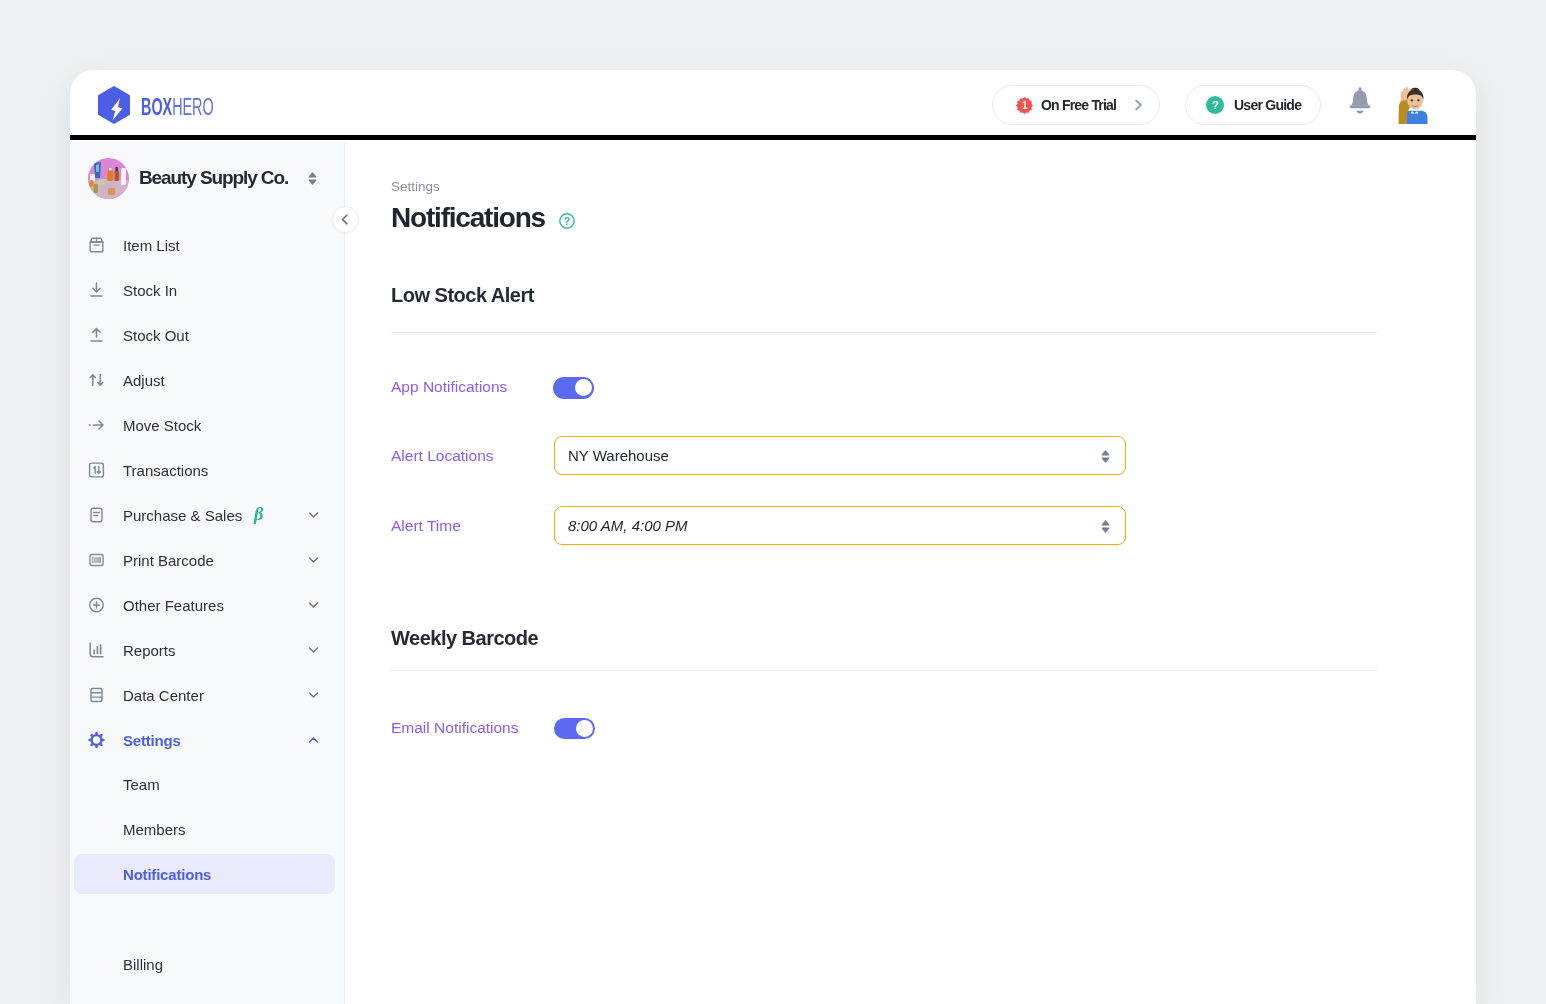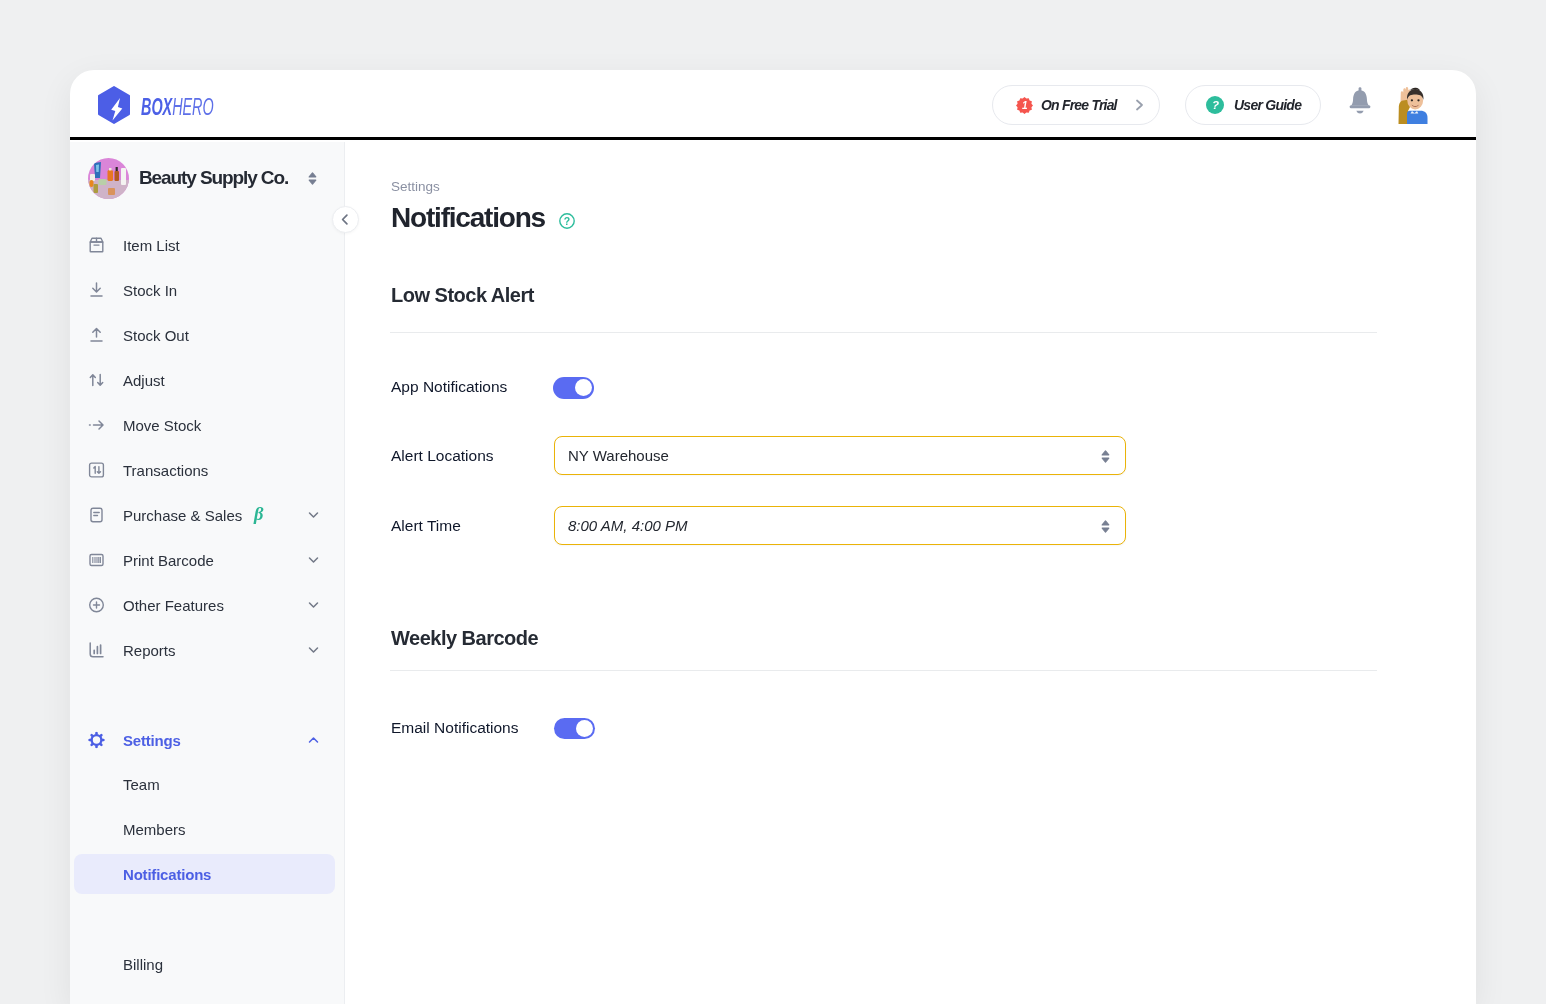--- a/index.html
+++ b/index.html
@@ -1,20 +1,20 @@
 <!DOCTYPE html>
 <html><head>
 <meta charset="utf-8">
 <style>
 * { margin:0; padding:0; box-sizing:border-box; }
 html,body { width:1546px; height:1004px; overflow:hidden; }
 body { background:#eff0f1; font-family:"Liberation Sans", sans-serif; position:relative; }
 .card { position:absolute; left:70px; top:70px; width:1406px; height:934px;
   background:#fff; border-radius:24px 24px 0 0; box-shadow:0 10px 34px rgba(0,0,0,0.07); }
-.header { position:absolute; left:0; top:0; width:100%; height:70px; border-bottom:3px solid #000000;font-style:italic; }
+.header { position:absolute; left:0; top:0; width:100%; height:70px; border-bottom:5px solid #000000; }
 .logo { position:absolute; left:28px; top:16px; width:32px; height:38px; }
 .logotext { position:absolute; left:71px; top:26px; color:#4c60e6;
   font-weight:bold; font-size:23px; line-height:1; letter-spacing:0px; transform:scaleX(0.625); transform-origin:0 50%; white-space:nowrap; }
 .logotext .hero { font-weight:normal; color:#5d6fe8; }
 .pill { position:absolute; top:15px; height:40px; border:1px solid #e7e9ee; border-radius:20px;
   display:flex; align-items:center; background:#fff; font-size:14px; font-weight:bold; color:#23262d; letter-spacing:-0.8px;}
 .sidebar { position:absolute; left:0; top:72px; width:275px; bottom:0; background:#f8f9fa;
   border-right:1px solid #eceef1; }
 .company { position:absolute; left:18px; top:88px; width:41px; height:41px; }
 .cname { position:absolute; left:69px; top:97px; font-size:19px; font-weight:bold; color:#252a33; letter-spacing:-1.1px; white-space:nowrap;}
@@ -27,21 +27,21 @@
 .subitem.active { background:#e9ebfc; }
 .subitem.active .txt { color:#4c5fe4; font-weight:bold; letter-spacing:-0.2px; }
 .collapse { position:absolute; left:261.5px; top:135.5px; width:27px; height:27px; background:#fff;
   border:1px solid #eceef1; border-radius:50%; z-index:5; box-shadow:0 1px 3px rgba(0,0,0,0.04);}
 .main { position:absolute; left:275px; top:72px; right:0; bottom:0; background:#fff;}
 .crumb { position:absolute; left:46px; top:37px; font-size:13.5px; line-height:1.2; color:#8a90a2; }
 .title { position:absolute; left:46px; top:60px; font-size:28px; line-height:1.15; font-weight:bold; color:#20242d; letter-spacing:-1.2px;}
 .helpq { position:absolute; left:214px; top:71px; width:16px; height:16px; }
 .h2 { position:absolute; left:46px; font-size:20px; line-height:1; font-weight:bold; color:#262b34; letter-spacing:-0.5px;}
 .rule { position:absolute; left:45px; width:987px; height:1px; background:#e9ebed; }
-.rowlabel { position:absolute; left:46px; font-size:15.5px; line-height:1; color:#0f172a; }
+.rowlabel { position:absolute; left:46px; font-size:15.5px; line-height:1; color:#8b5cf6; }
 .toggle { position:absolute; width:41px; height:21.5px; background:#5a6bf2; border-radius:11px; }
 .toggle .knob { position:absolute; right:2.5px; top:2.25px; width:17px; height:17px; background:#fff; border-radius:50%; }
 .select { position:absolute; left:209px; width:572px; height:39px; border:1px solid #eab308; border-radius:8px;
   background:#fff; font-size:15px; color:#23272f; line-height:37px; padding-left:13px; box-shadow:0 1px 2px rgba(16,24,40,0.04);}
 .select svg { position:absolute; right:15px; top:12.5px; }
 .sorter path { stroke:#777f92; stroke-width:1.2; stroke-linejoin:round; fill:#777f92; }
 </style>
 </head>
 <body>
 <div class="card">
@@ -198,20 +198,30 @@
   <div class="menu-item" style="top:557px;">
     <svg class="ic" viewBox="0 0 17 17" fill="none" stroke="#808798" stroke-width="1.5" stroke-linecap="round">
       <path d="M2.2 1.5 L2.2 12.5 C2.2 14.4 3.1 15.3 5 15.3 L15 15.3"></path>
       <path d="M6.2 12 L6.2 8.8 M9.4 12 L9.4 5.2 M12.6 12 L12.6 3.5" stroke-width="1.7"></path>
     </svg>
     <div class="txt">Reports</div>
     <svg class="chev" viewBox="0 0 13 13" fill="none" stroke="#717886" stroke-width="1.5" stroke-linecap="round" stroke-linejoin="round">
         <path d="M2.5 4.5 L6.5 8.5 L10.5 4.5"></path>
       </svg>
   </div>
+  <div class="menu-item" style="top:602px;">
+    <svg class="ic" viewBox="0 0 17 17" fill="none" stroke="#808798" stroke-width="1.4" stroke-linejoin="round">
+      <rect x="3" y="2" width="11" height="13" rx="1.5"></rect>
+      <path d="M3 6.3 L14 6.3 M3 10.6 L14 10.6"></path>
+    </svg>
+    <div class="txt">Data Center</div>
+    <svg class="chev" viewBox="0 0 13 13" fill="none" stroke="#717886" stroke-width="1.5" stroke-linecap="round" stroke-linejoin="round">
+        <path d="M2.5 4.5 L6.5 8.5 L10.5 4.5"></path>
+      </svg>
+  </div>
   <div class="menu-item" style="top:647px;">
     <svg class="ic" viewBox="0 0 17 17" fill="none" stroke="#4c5fe4">
       <circle cx="8.5" cy="8.5" r="4.9" stroke-width="2.4"></circle>
       <path d="M14.40 8.50 L15.40 8.50 M12.67 12.67 L13.38 13.38 M8.50 14.40 L8.50 15.40 M4.33 12.67 L3.62 13.38 M2.60 8.50 L1.60 8.50 M4.33 4.33 L3.62 3.62 M8.50 2.60 L8.50 1.60 M12.67 4.33 L13.38 3.62" stroke-width="2.6" stroke-linecap="round"></path>
     </svg>
     <div class="txt" style="color:#4c5fe4; font-weight:bold; letter-spacing:-0.2px;">Settings</div>
     <svg class="chev" viewBox="0 0 13 13" fill="none" stroke="#4c5fe4" stroke-width="1.5" stroke-linecap="round" stroke-linejoin="round">
         <path d="M2.5 8.5 L6.5 4.5 L10.5 8.5"></path>
       </svg>
   </div>

